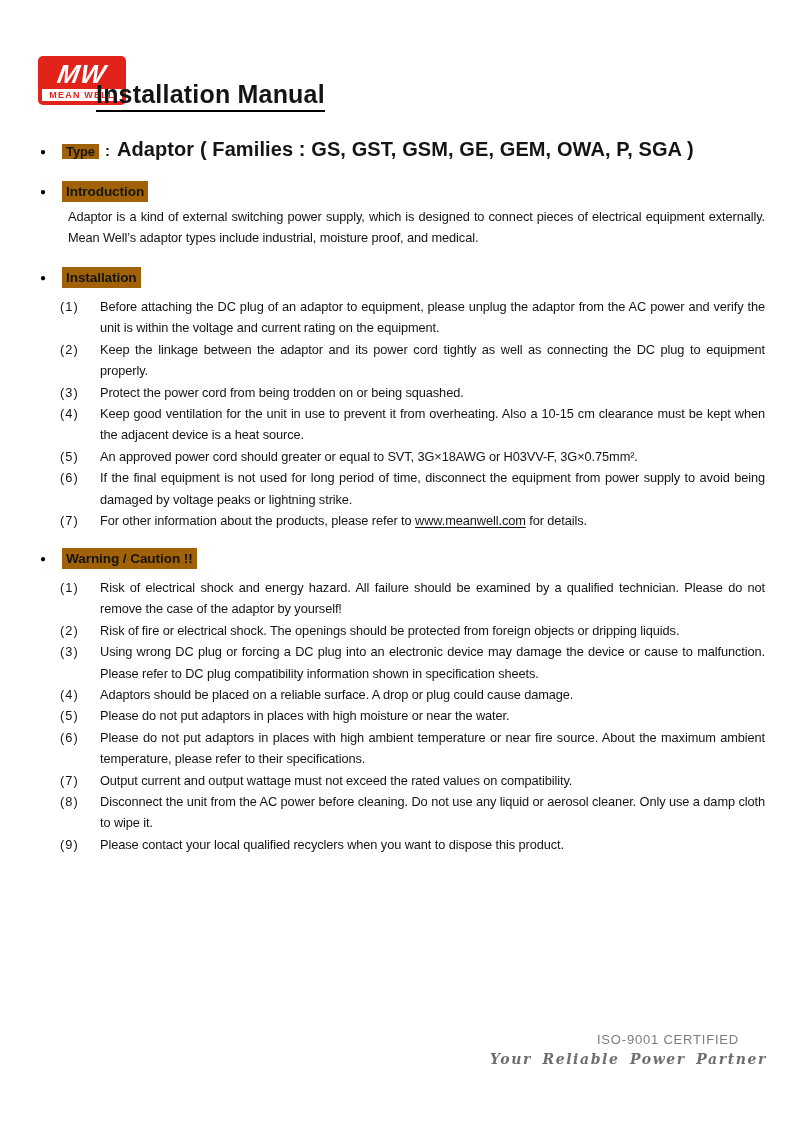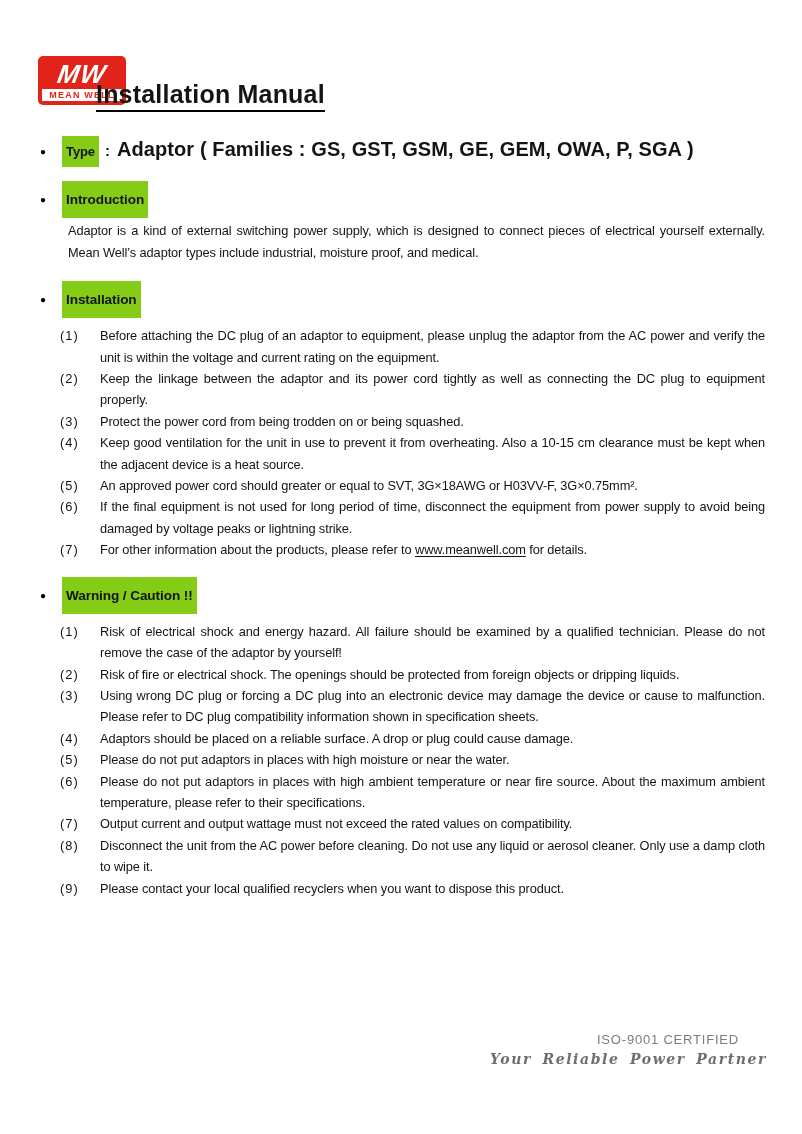--- a/index.html
+++ b/index.html
@@ -73,22 +73,22 @@
 
   .row { display: flex; align-items: baseline; }
   .bullet {
     flex: 0 0 22px;
     font-size: 10px;
     color: #000;
     position: relative;
     top: -1px;
   }
   .hl {
-    background: #84cc16;
-    padding: 8px 4px;
+    background: #a16207;
+    padding: 0 4px;
   }
 
   .type-row { padding-top: 3px; }
   .type-label { font-size: 13px; font-weight: bold; }
   .type-sep { font-weight: bold; font-size: 15px; padding: 0 7px 0 6px; }
   .type-value { font-weight: bold; font-size: 20px; letter-spacing: 0.1px; }
 
   .section { margin-top: 18px; }
   .section-heading { font-size: 13.6px; font-weight: bold; line-height: 21px; }
 
@@ -157,21 +157,21 @@
       <span>
         <span class="type-label hl">Type</span><span class="type-sep">:</span><span class="type-value">Adaptor ( Families : GS, GST, GSM, GE, GEM, OWA, P, SGA )</span>
       </span>
     </div>
 
     <div class="section">
       <div class="row">
         <span class="bullet">●</span>
         <span class="section-heading hl">Introduction</span>
       </div>
-      <div class="intro-body">Adaptor is a kind of external switching power supply, which is designed to connect pieces of electrical yourself externally. Mean Well’s adaptor types include industrial, moisture proof, and medical.</div>
+      <div class="intro-body">Adaptor is a kind of external switching power supply, which is designed to connect pieces of electrical equipment externally. Mean Well’s adaptor types include industrial, moisture proof, and medical.</div>
     </div>
 
     <div class="section">
       <div class="row">
         <span class="bullet">●</span>
         <span class="section-heading hl">Installation</span>
       </div>
       <div class="items">
         <div class="item">
           <span class="num">(1)</span>

